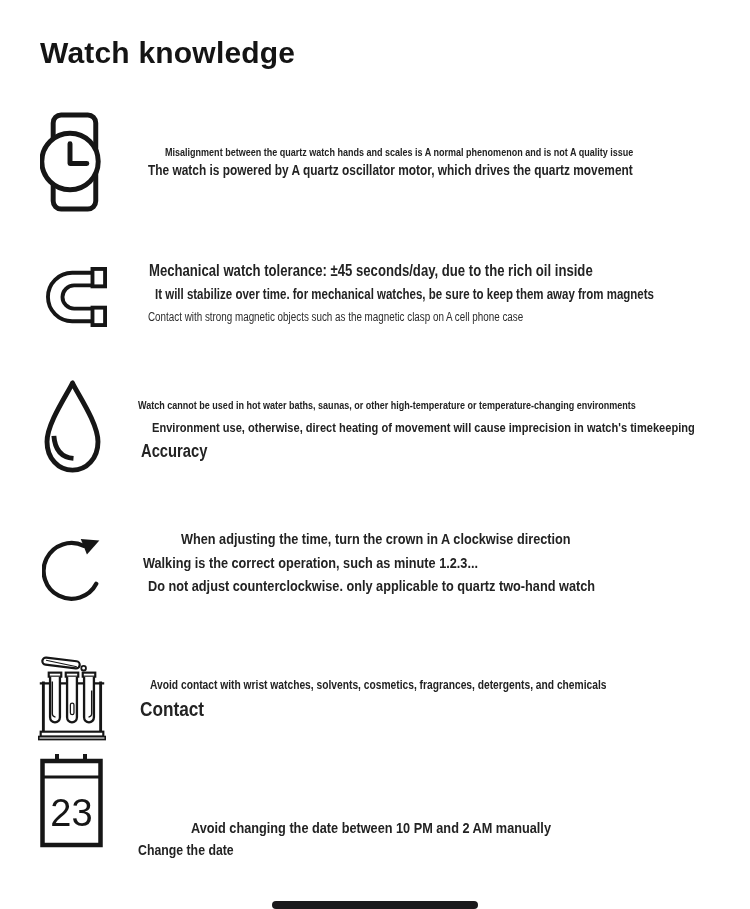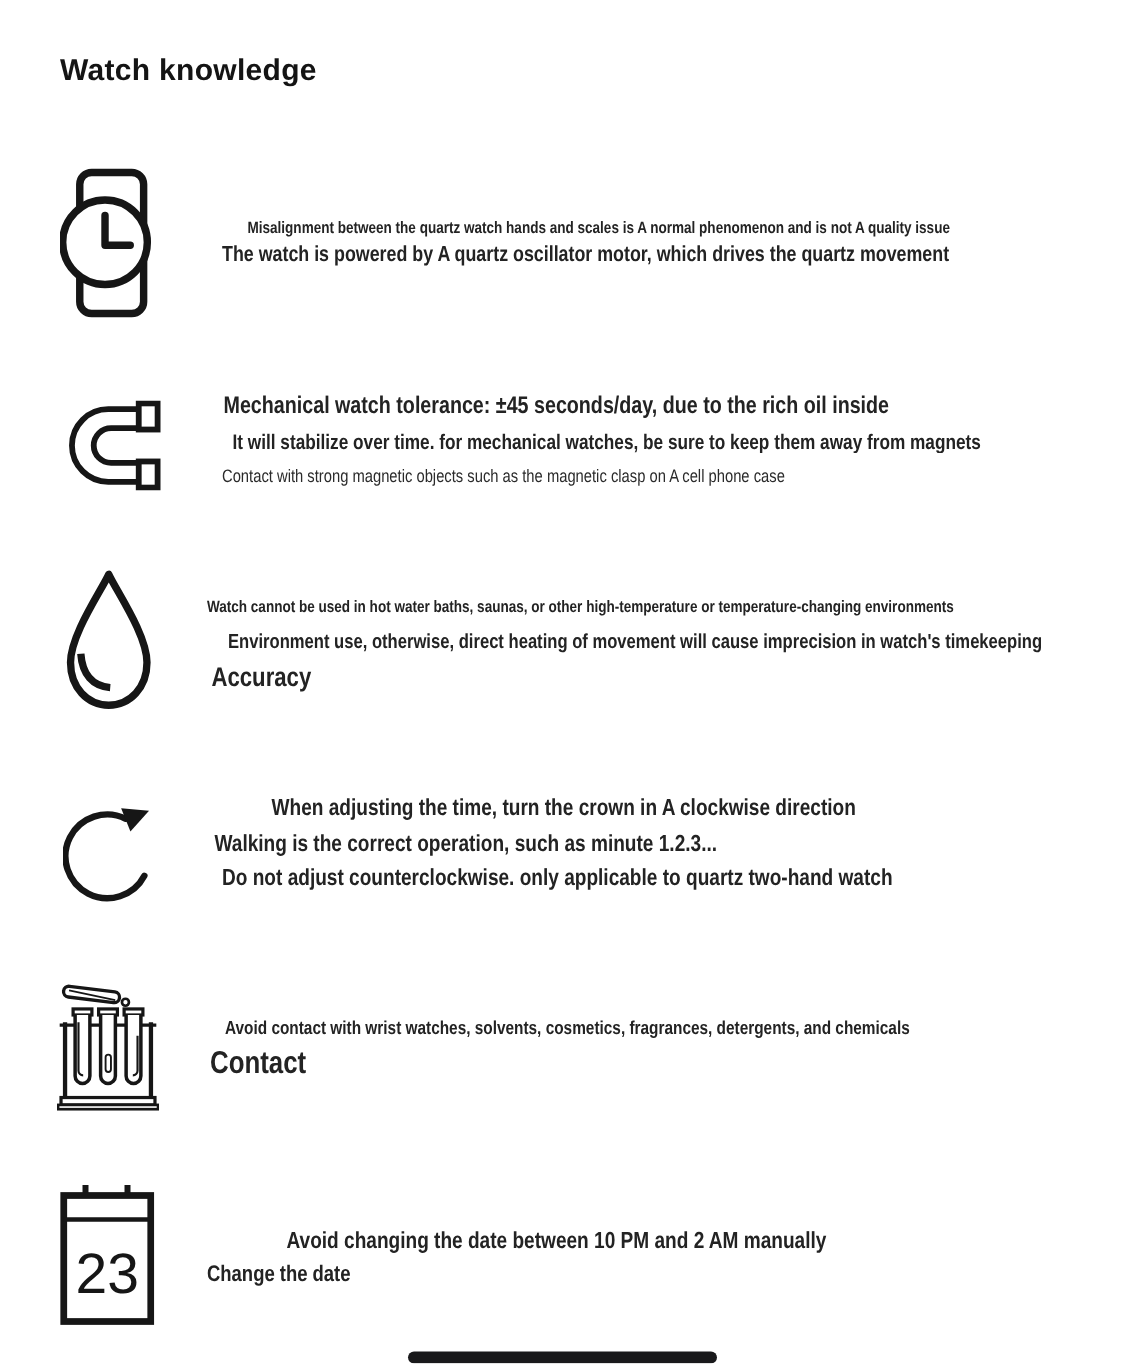--- a/index.html
+++ b/index.html
@@ -5,21 +5,21 @@
   html,body{margin:0;padding:0;background:#ffffff;}
   .page{
     position:relative;
     width:750px;height:909px;
     background:#ffffff;
     overflow:hidden;
     font-family:"Liberation Sans", sans-serif;
   }
   .page-title{
     position:absolute;left:40px;top:36px;
-    font-size:20px;font-weight:700;color:#141414;
+    font-size:30px;font-weight:700;color:#141414;
     letter-spacing:.2px;white-space:nowrap;margin:0;
   }
   .line{
     position:absolute;white-space:nowrap;
     color:#232323;font-weight:700;
     transform:scaleX(.82);transform-origin:0 50%;
   }
   .w400{font-weight:400;color:#2b2b2b;}
   .icon-box{position:absolute;}
   .icon-box svg{display:block;width:100%;height:100%;}
@@ -107,21 +107,21 @@
         <path class="ink-stroke" d="M60 46 V72 A3.5 3.5 0 0 1 56.5 75.5" stroke-width="1.6"></path>
         <rect class="ink-fillwhite" x="3" y="92" width="70" height="5.5" stroke-width="2.4"></rect>
         <rect class="ink-fillwhite" x="0.8" y="97.5" width="74.5" height="3.2" stroke-width="2"></rect>
       </svg>
     </span>
     <div class="line" style="left:150px;top:678px;font-size:12.5px;">Avoid contact with wrist watches, solvents, cosmetics, fragrances, detergents, and chemicals</div>
     <div class="line" style="left:140px;top:697px;font-size:21px;">Contact</div>
   </div>
 
   <div>
-    <span class="icon-box" style="left:40px;top:788px;width:63px;height:96px;">
+    <span class="icon-box" style="left:40px;top:752px;width:63px;height:96px;">
       <svg viewBox="0 0 63 96">
         <path class="ink-stroke" d="M17 2 V17 M45 2 V17" stroke-width="4"></path>
         <rect class="ink-fillwhite" x="2.5" y="9" width="58" height="84" stroke-width="4.5"></rect>
         <path class="ink-stroke" d="M2.5 25 H60.5" stroke-width="3"></path>
         <text x="31.5" y="74" text-anchor="middle" font-family="Liberation Sans, sans-serif" font-size="38" font-weight="400" fill="#161616">23</text>
       </svg>
     </span>
     <div class="line" style="left:191px;top:819px;font-size:15.5px;">Avoid changing the date between 10 PM and 2 AM manually</div>
     <div class="line" style="left:138px;top:841px;font-size:15px;">Change the date</div>
   </div>

